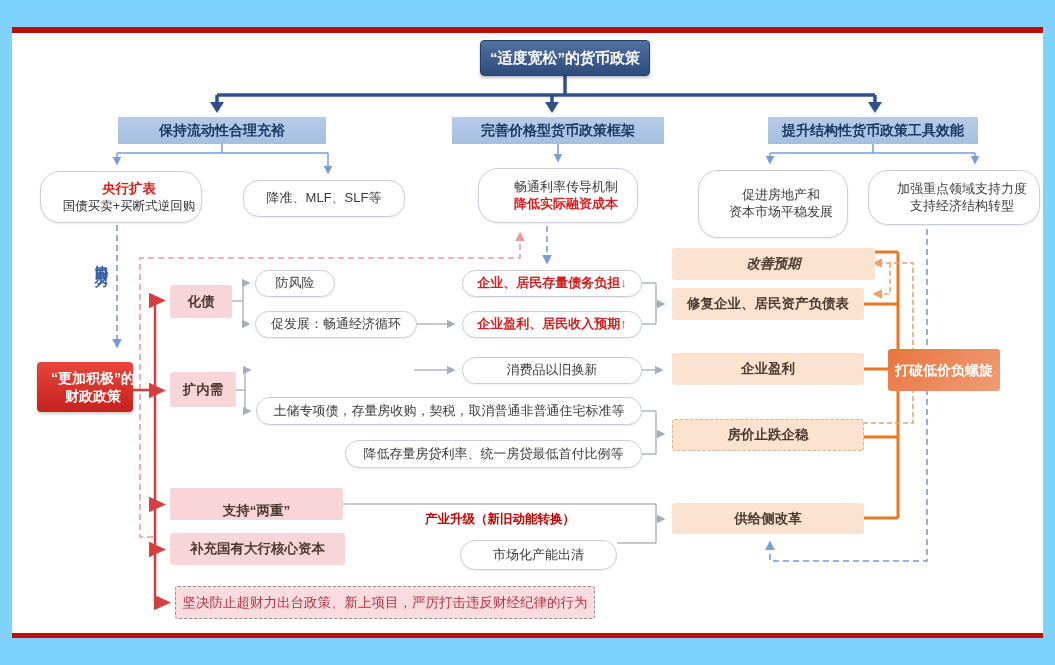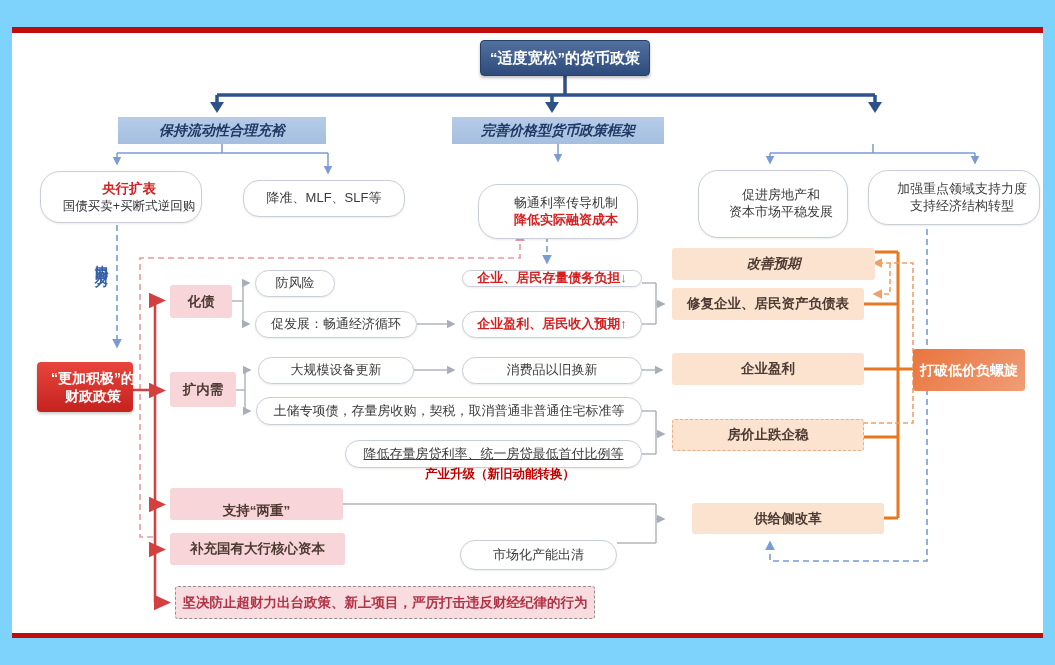--- a/index.html
+++ b/index.html
@@ -9,32 +9,32 @@
   .redbar{position:absolute;left:12px;width:1031px;background:#c30b0b;}
   .redbar.top{top:27px;height:6px;}
   .redbar.bottom{top:633px;height:5px;}
   svg.wires{position:absolute;left:0;top:0;z-index:1;}
   .box{position:absolute;z-index:2;box-sizing:border-box;display:flex;align-items:center;
        justify-content:center;text-align:center;white-space:nowrap;line-height:1.3;}
   .col{flex-direction:column;padding-left:16px;}
   .navybox{background:linear-gradient(180deg,#53719f,#2d4b7b);color:#fff;font-weight:700;
            font-size:15px;border-radius:4px;border:1px solid #24406b;box-shadow:0 2px 3px rgba(0,0,0,.25);}
   .pillar{background:linear-gradient(180deg,#b6cbe8,#a5bfe0);color:#1f3864;font-weight:700;
-          font-size:14px;border-radius:0;font-style:italic;}
+          font-size:14px;border-radius:0;}
   .pill{background:#fff;border:1.5px solid #c9cfd9;border-radius:16px;color:#3b3b3b;
         font-size:13px;font-weight:500;box-shadow:0 1px 2px rgba(0,0,0,.08);}
   .pill.big{border-radius:20px;}
   .pinkbox{background:#f8d5d8;color:#4d3a32;font-weight:600;font-size:13.5px;border-radius:3px;}
   .peachbox{background:#fbe3cf;color:#4d3a32;font-weight:600;font-size:13.5px;border-radius:3px;}
   .peachbox.dashed{border:1.5px dashed #e7b088;}
   .redbox{background:linear-gradient(180deg,#e8453c,#c5221f);color:#fff;font-weight:700;
           font-size:14px;border-radius:4px;box-shadow:0 2px 3px rgba(0,0,0,.2);}
   .orangebox{background:linear-gradient(135deg,#e9753e,#f09d77);color:#fff;font-weight:700;
              font-size:14px;border-radius:3px;}
-  .warnbox{background:#f9dce0;border:1.5px dashed #8f8f8f;color:#b13347;font-weight:700;
+  .warnbox{background:#f9dce0;border:1.5px dashed #8f8f8f;color:#b13347;font-weight:400;
            font-size:13.5px;border-radius:3px;}
   .redtext{color:#d42020;font-weight:700;}
   .uparrow{color:#d42020;font-weight:700;}
   .downarrow{color:#3fa32c;font-weight:700;}
   .subline{font-size:12.5px;color:#333;font-weight:500;}
   .vertlabel{position:absolute;z-index:2;writing-mode:vertical-rl;letter-spacing:3px;
              color:#3760a8;font-weight:700;font-size:13.5px;}
   .freelabel{position:absolute;z-index:2;color:#c00000;font-weight:700;font-size:12.5px;white-space:nowrap;}
 </style>
 </head>
@@ -153,29 +153,32 @@
   <div class="box navybox" style="left:480px;top:40px;width:170px;height:36px;">
     <span>“适度宽松”的货币政策</span>
   </div>
 
   <div class="box pillar" style="left:118px;top:117px;width:208px;height:27px;">
     <span>保持流动性合理充裕</span>
   </div>
   <div class="box pillar" style="left:452px;top:117px;width:212px;height:27px;">
     <span>完善价格型货币政策框架</span>
   </div>
+  <div class="box pillar" style="left:768px;top:117px;width:210px;height:27px;">
+    <span>提升结构性货币政策工具效能</span>
+  </div>
 
   <div class="box pill big col" style="left:40px;top:171px;width:162px;height:52px;">
     <span class="redtext" style="font-size:13.5px;">央行扩表</span>
     <span class="subline">国债买卖+买断式逆回购</span>
   </div>
   <div class="box pill" style="left:243px;top:180px;width:162px;height:37px;">
     <span>降准、MLF、SLF等</span>
   </div>
-  <div class="box pill big col" style="left:478px;top:168px;width:160px;height:55px;margin-top:16px;">
+  <div class="box pill big col" style="left:478px;top:168px;width:160px;height:55px;">
     <span>畅通利率传导机制</span>
     <span class="redtext">降低实际融资成本</span>
   </div>
   <div class="box pill big col" style="left:698px;top:170px;width:150px;height:68px;">
     <span>促进房地产和</span>
     <span>资本市场平稳发展</span>
   </div>
   <div class="box pill big col" style="left:868px;top:170px;width:172px;height:55px;">
     <span>加强重点领域支持力度</span>
     <span>支持经济结构转型</span>
@@ -203,56 +206,53 @@
   <div class="box warnbox" style="left:175px;top:586px;width:420px;height:33px;">
     <span>坚决防止超财力出台政策、新上项目，严厉打击违反财经纪律的行为</span>
   </div>
 
   <div class="box pill" style="left:255px;top:270px;width:80px;height:27px;">
     <span>防风险</span>
   </div>
   <div class="box pill" style="left:255px;top:311px;width:162px;height:27px;">
     <span>促发展：畅通经济循环</span>
   </div>
-  <div class="box pill" style="left:462px;top:270px;width:180px;height:17px;">
+  <div class="box pill" style="left:462px;top:270px;width:180px;height:27px;">
     <span class="redtext">企业、居民存量债务负担</span>
     <span class="downarrow">↓</span>
   </div>
   <div class="box pill" style="left:462px;top:311px;width:180px;height:27px;">
     <span class="redtext">企业盈利、居民收入预期</span>
     <span class="uparrow">↑</span>
   </div>
-  <div class="box pill" style="left:258px;top:357px;width:156px;height:27px;">
-    <span>大规模设备更新</span>
-  </div>
   <div class="box pill" style="left:462px;top:357px;width:180px;height:27px;">
     <span>消费品以旧换新</span>
   </div>
   <div class="box pill" style="left:256px;top:397px;width:386px;height:28px;">
     <span>土储专项债，存量房收购，契税，取消普通非普通住宅标准等</span>
   </div>
-  <div class="box pill" style="left:345px;top:440px;width:297px;height:28px;text-decoration:underline;">
+  <div class="box pill" style="left:345px;top:440px;width:297px;height:28px;">
     <span>降低存量房贷利率、统一房贷最低首付比例等</span>
   </div>
-  <div class="freelabel" style="left:425px;top:466px;">产业升级（新旧动能转换）</div>
+  <div class="freelabel" style="left:425px;top:511px;">产业升级（新旧动能转换）</div>
   <div class="box pill" style="left:460px;top:528px;width:157px;height:30px;margin-top:12px;">
     <span>市场化产能出清</span>
   </div>
 
   <div class="box peachbox" style="left:672px;top:248px;width:203px;height:32px;font-style:italic;">
     <span>改善预期</span>
   </div>
   <div class="box peachbox" style="left:672px;top:288px;width:192px;height:32px;">
     <span>修复企业、居民资产负债表</span>
   </div>
   <div class="box peachbox" style="left:672px;top:353px;width:192px;height:32px;">
     <span>企业盈利</span>
   </div>
   <div class="box peachbox dashed" style="left:672px;top:419px;width:192px;height:32px;">
     <span>房价止跌企稳</span>
   </div>
-  <div class="box peachbox" style="left:672px;top:503px;width:192px;height:31px;margin-left:20px;">
+  <div class="box peachbox" style="left:672px;top:503px;width:192px;height:31px;">
     <span>供给侧改革</span>
   </div>
-  <div class="box orangebox" style="left:913px;top:349px;width:112px;height:42px;text-align:center;">
+  <div class="box orangebox" style="left:888px;top:349px;width:112px;height:42px;text-align:center;">
     <span>打破低价负螺旋</span>
   </div>
 </div>
 
 </body></html>

